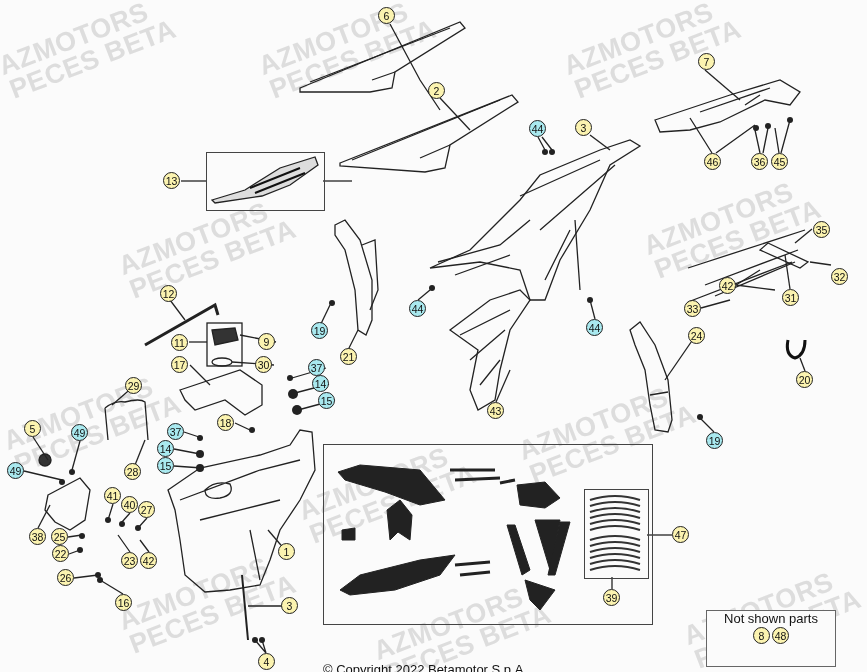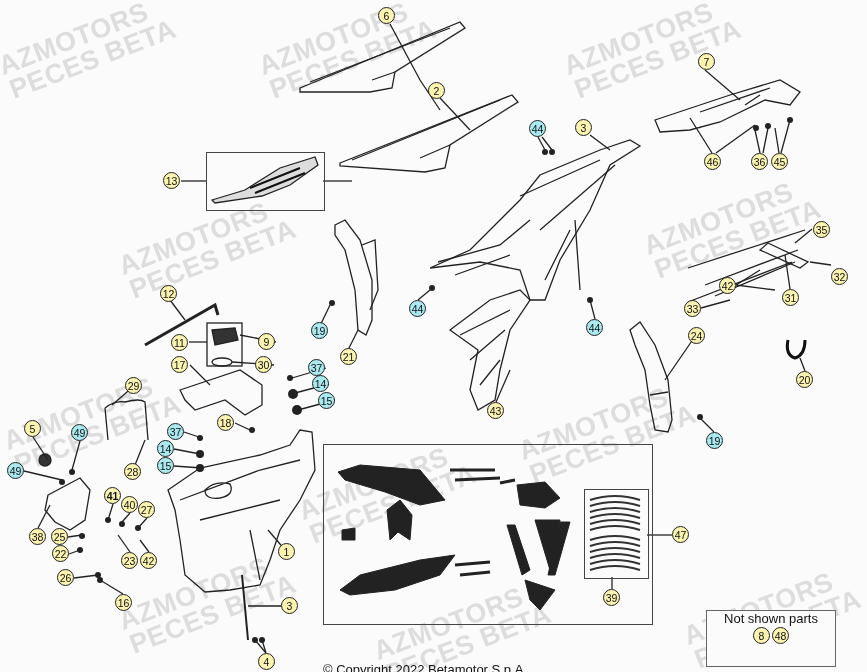--- a/index.html
+++ b/index.html
@@ -347,21 +347,21 @@
       </div>
       <div class="callout fix" style="left: 157px; top: 457px;">
         <span>15</span>
       </div>
       <div class="callout std" style="left: 124px; top: 463px;">
         <span>28</span>
       </div>
       <div class="callout fix" style="left: 7px; top: 462px;">
         <span>49</span>
       </div>
-      <div class="callout std" style="left: 104px; top: 487px; font-weight: bold;">
+      <div class="callout std" style="left: 104px; top: 487px;">
         <span>41</span>
       </div>
       <div class="callout std" style="left: 121px; top: 496px;">
         <span>40</span>
       </div>
       <div class="callout std" style="left: 138px; top: 501px;">
         <span>27</span>
       </div>
       <div class="callout std" style="left: 29px; top: 528px;">
         <span>38</span>

